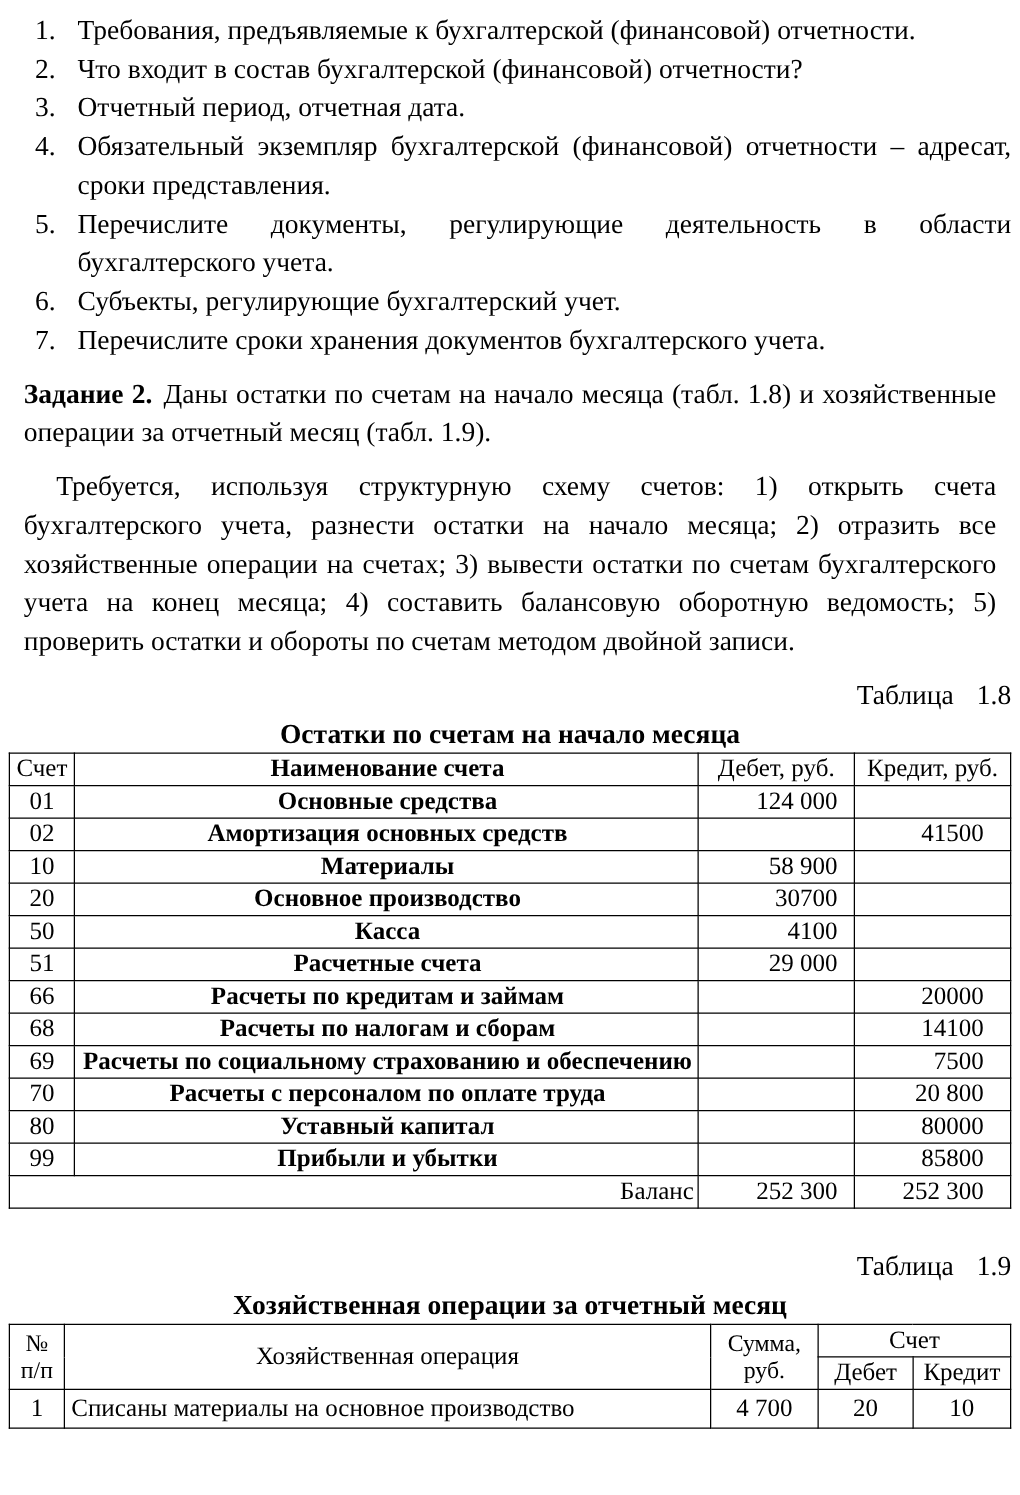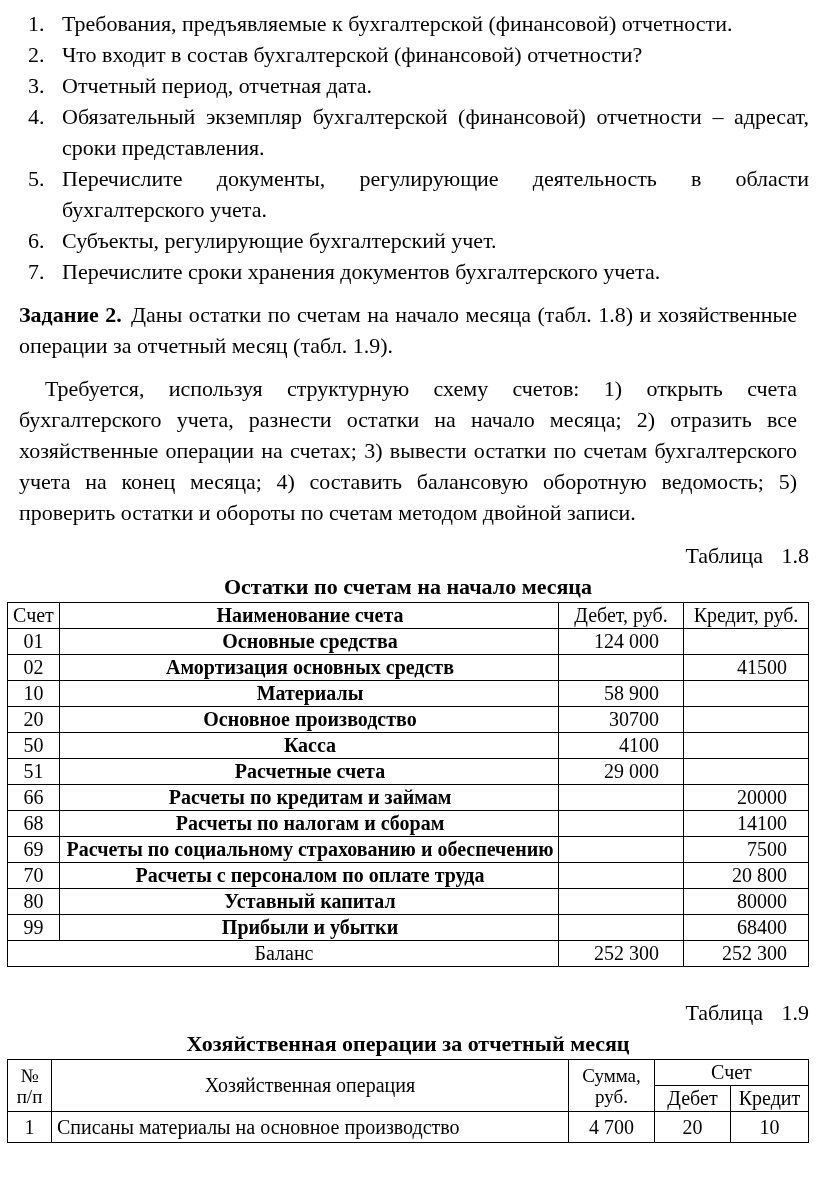--- a/index.html
+++ b/index.html
@@ -38,25 +38,25 @@
     font-size: 20px;
     line-height: 23px;
     padding: 1px 3px;
     font-weight: normal;
     vertical-align: middle;
     overflow: hidden;
   }
   
   .c-acc  { text-align: center; }
   .c-name { text-align: center; padding-left: 5px; font-weight: bold; }
-  .c-deb  { text-align: right; padding-right: 24px; }
+  .c-deb  { text-align: right; padding-right: 13px; }
   .c-cred { text-align: right; padding-right: 21px; }
   th.c-deb, th.c-cred { text-align: center; padding-right: 3px; }
   #table18 td, #table18 th { height: 25px; }
-  #table18 .balance-label { text-align: center; padding-left: 5px; }
+  #table18 .balance-label { text-align: right; padding-left: 5px; }
 
   
   #table19 th, #table19 td { text-align: center; }
   #table19 .op-cell { text-align: left; padding-left: 5px; }
   .pre { white-space: pre-line; }
   #table19 td { height: 31px; }
   #table19 th { height: 26px; }
   #table19 th.pre { font-size: 19px; line-height: 21px; }
 </style>
 </head>
@@ -181,21 +181,21 @@
       <tr>
         <td class="c-acc">80</td>
         <td class="c-name">Уставный капитал</td>
         <td class="c-deb"></td>
         <td class="c-cred">80000</td>
       </tr>
       <tr>
         <td class="c-acc">99</td>
         <td class="c-name">Прибыли и убытки</td>
         <td class="c-deb"></td>
-        <td class="c-cred">68400</td>
+        <td class="c-cred">85800</td>
       </tr>
       <tr>
         <td colspan="2" class="balance-label">Баланс</td>
         <td class="c-deb">252 300</td>
         <td class="c-cred">252 300</td>
       </tr>
     </tbody>
   </table>
 
   <p class="tcaption gap-above">Таблица 1.9</p>

